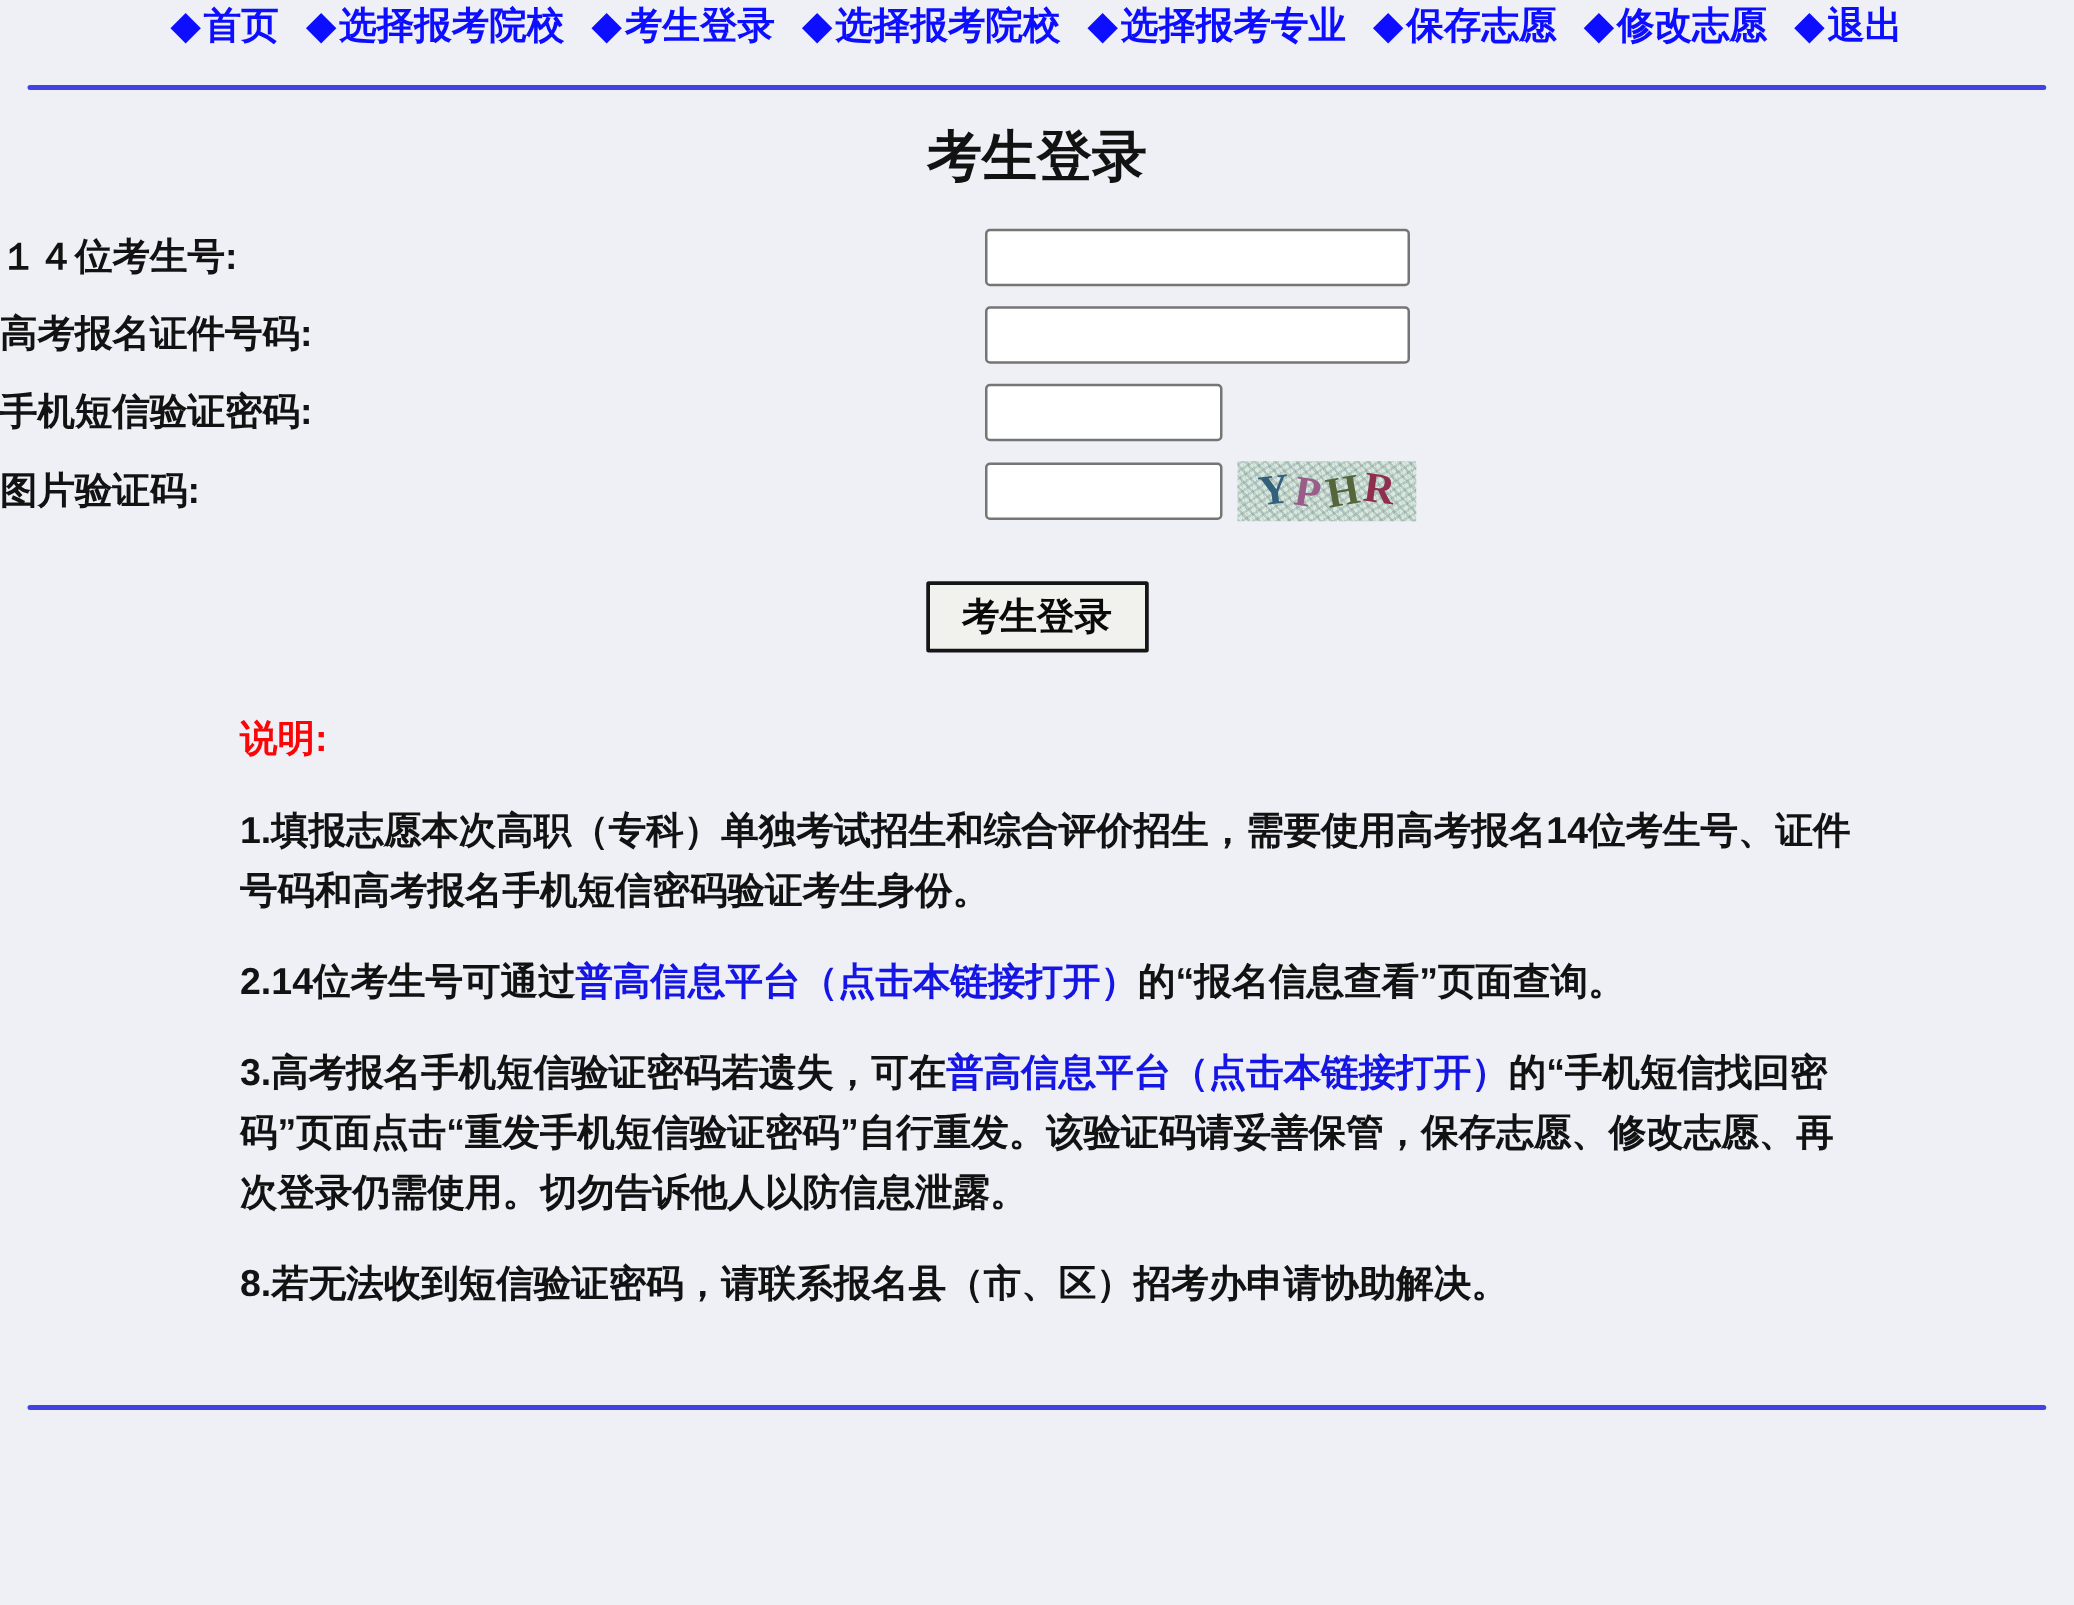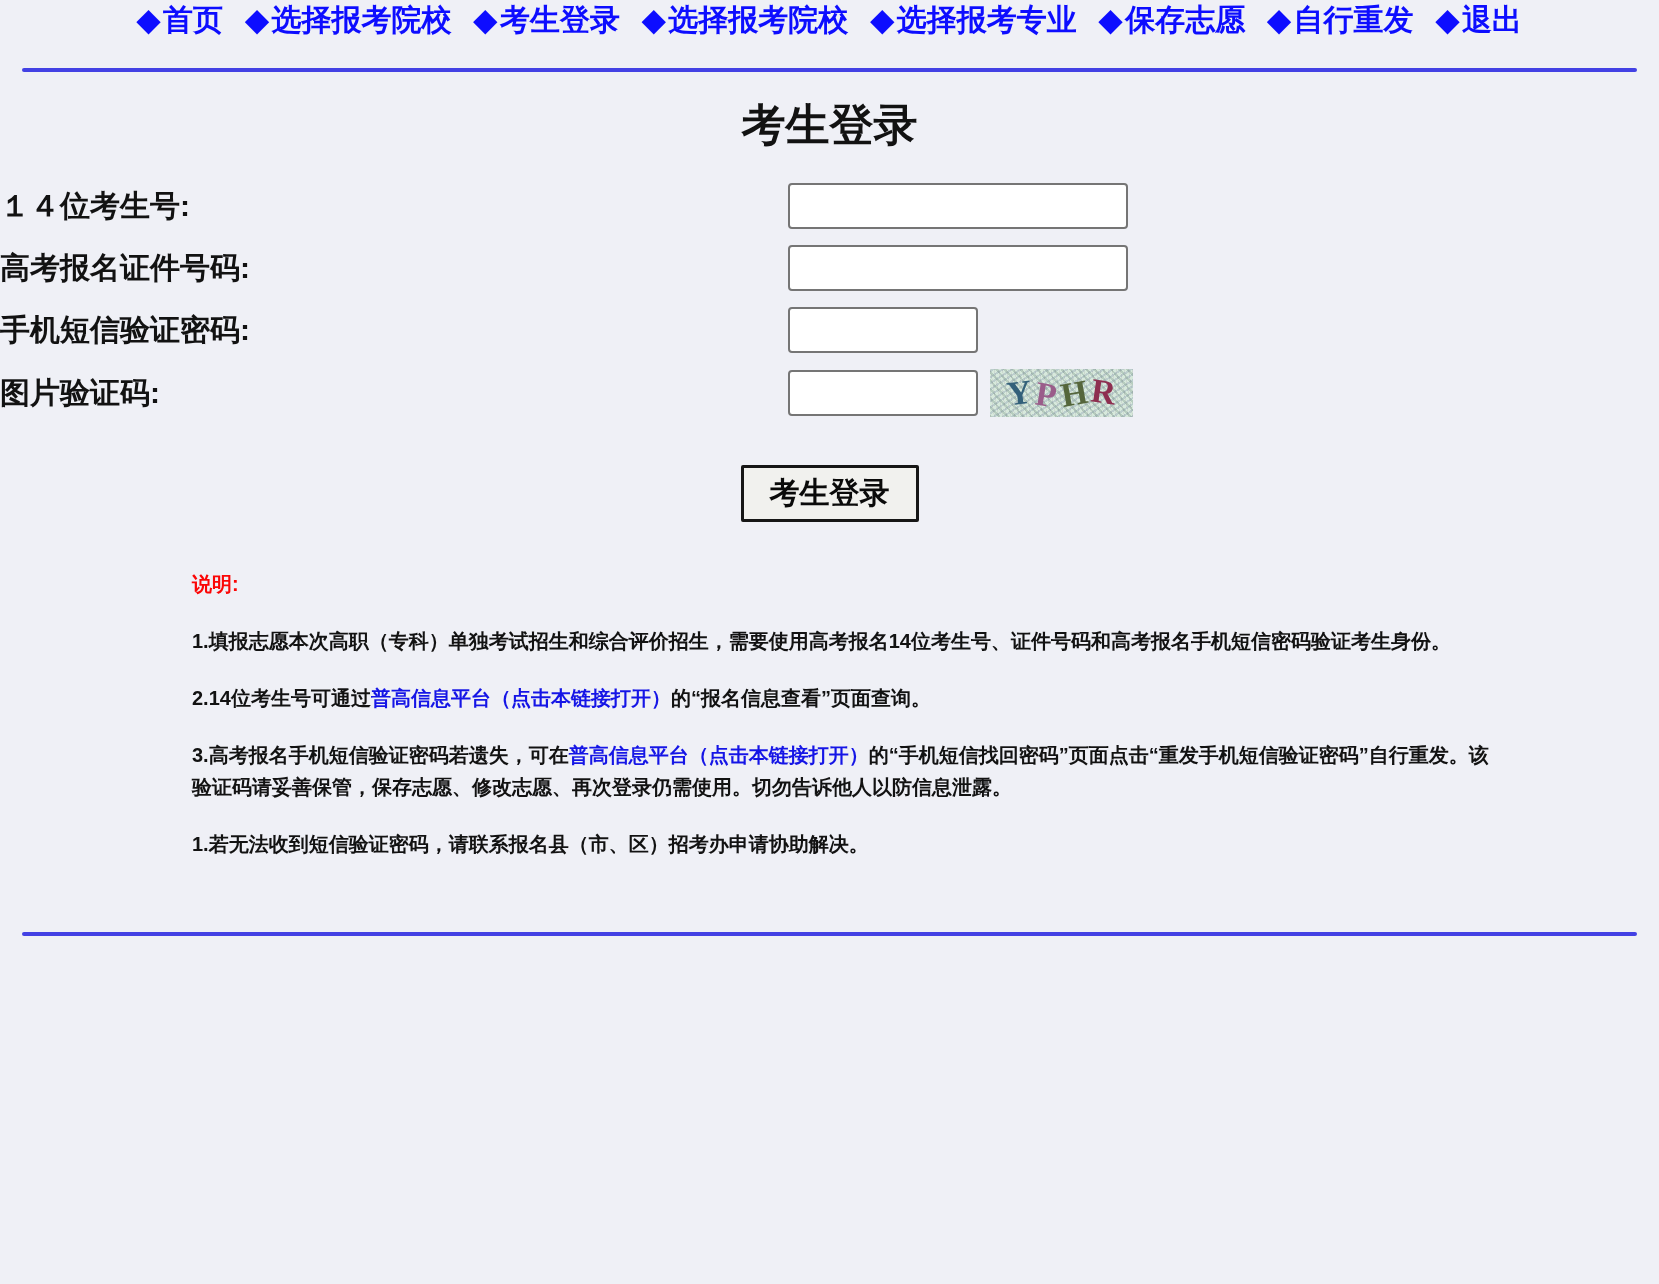--- a/index.html
+++ b/index.html
@@ -44,41 +44,41 @@
   .cl:nth-child(2){ transform:rotate(9deg) translateY(2px); }
   .cl:nth-child(3){ transform:rotate(-10deg) translateY(1px); }
   .cl:nth-child(4){ transform:rotate(8deg) translateY(-1px); }
   .btn-row{ text-align:center; margin-top:48px; }
   .login-btn{
     font-size:30px; font-weight:bold; font-family:inherit; color:#0a0a0a;
     padding:5px 26px; background:#f1f1ee; border:3px solid #161616; border-radius:2px;
     cursor:pointer;
   }
   
-  .instructions{ margin:46px 170px 0 192px; font-size:20px; line-height:1.6; font-weight:bold; }
+  .instructions{ margin:46px 170px 0 192px; font-size:30px; line-height:1.6; font-weight:bold; }
   .notice-heading{ color:#fb0606; margin-bottom:8px; }
   .instructions p{ margin:25px 0; }
   .ilink{ color:#1515e6; text-decoration:none; cursor:pointer; }
   
   .rule-bottom{ margin-top:72px; }
 </style>
 </head>
 <body>
 
 <div>
 
 
   <nav>
     <a href="#"><span class="diam">◆</span><span>首页</span></a>
     <a href="#"><span class="diam">◆</span><span>选择报考院校</span></a>
     <a href="#"><span class="diam">◆</span><span>考生登录</span></a>
     <a href="#"><span class="diam">◆</span><span>选择报考院校</span></a>
     <a href="#"><span class="diam">◆</span><span>选择报考专业</span></a>
     <a href="#"><span class="diam">◆</span><span>保存志愿</span></a>
-    <a href="#"><span class="diam">◆</span><span>自行重发</span></a>
+    <a href="#"><span class="diam">◆</span><span>修改志愿</span></a>
     <a href="#"><span class="diam">◆</span><span>退出</span></a>
   </nav>
 
   <div class="rule"></div>
 
   <section>
     <h2 class="login-heading">考生登录</h2>
 
     <div class="form-grid">
       <label class="form-label">１４位考生号:</label>
@@ -111,18 +111,18 @@
     <div class="btn-row">
       <button class="login-btn">考生登录</button>
     </div>
   </section>
 
   <section class="instructions">
     <div class="notice-heading">说明:</div>
     <p><span>1.填报志愿本次高职（专科）单独考试招生和综合评价招生，需要使用高考报名14位考生号、证件号码和高考报名手机短信密码验证考生身份。</span></p>
     <p><span>2.14位考生号可通过</span><a href="#" class="ilink">普高信息平台（点击本链接打开）</a><span>的“报名信息查看”页面查询。</span></p>
     <p><span>3.高考报名手机短信验证密码若遗失，可在</span><a href="#" class="ilink">普高信息平台（点击本链接打开）</a><span>的“手机短信找回密码”页面点击“重发手机短信验证密码”自行重发。该验证码请妥善保管，保存志愿、修改志愿、再次登录仍需使用。切勿告诉他人以防信息泄露。</span></p>
-    <p><span>1.若无法收到短信验证密码，请联系报名县（市、区）招考办申请协助解决。</span></p>
+    <p><span>8.若无法收到短信验证密码，请联系报名县（市、区）招考办申请协助解决。</span></p>
   </section>
 
   <div class="rule rule-bottom"></div>
 
 </div>
 
 </body></html>

